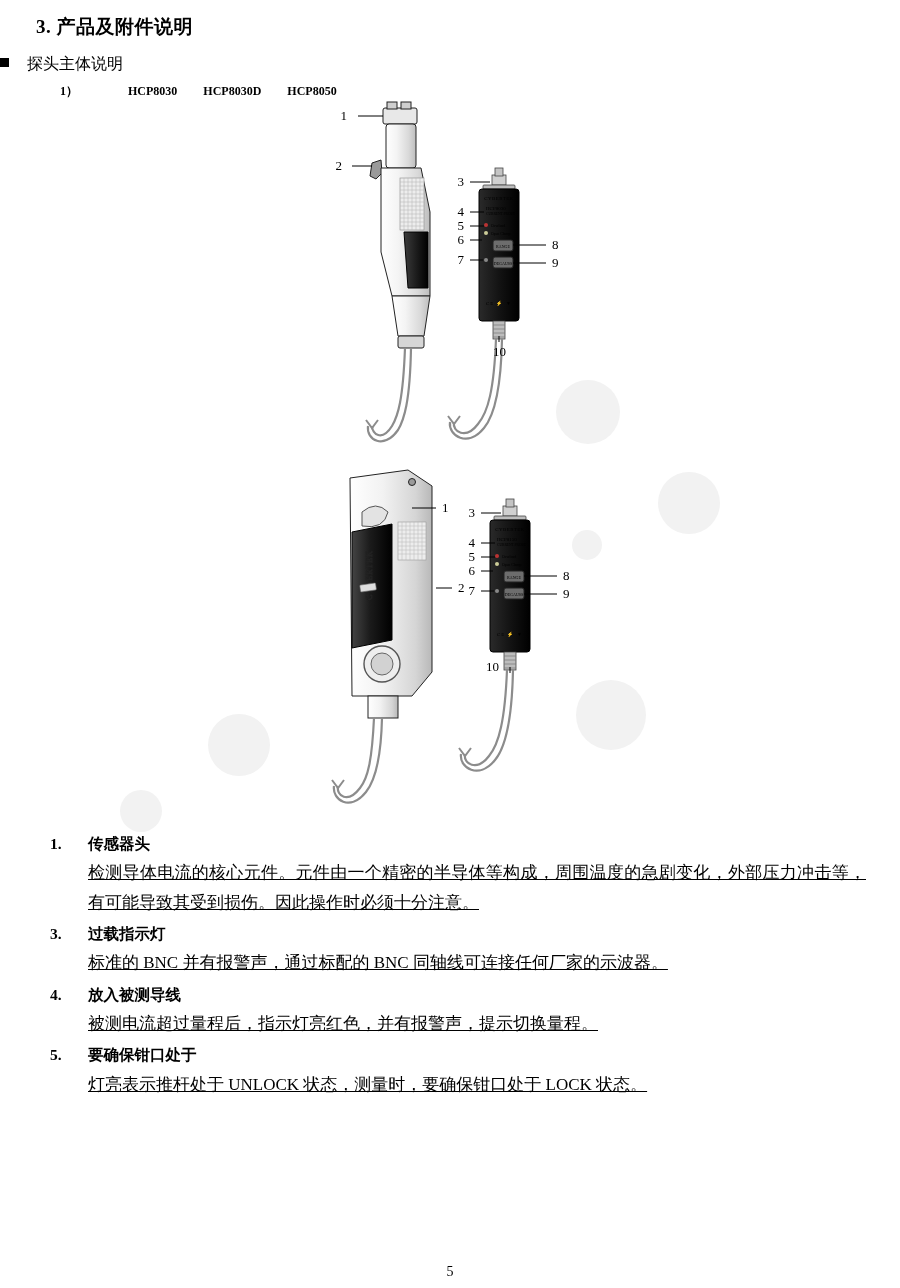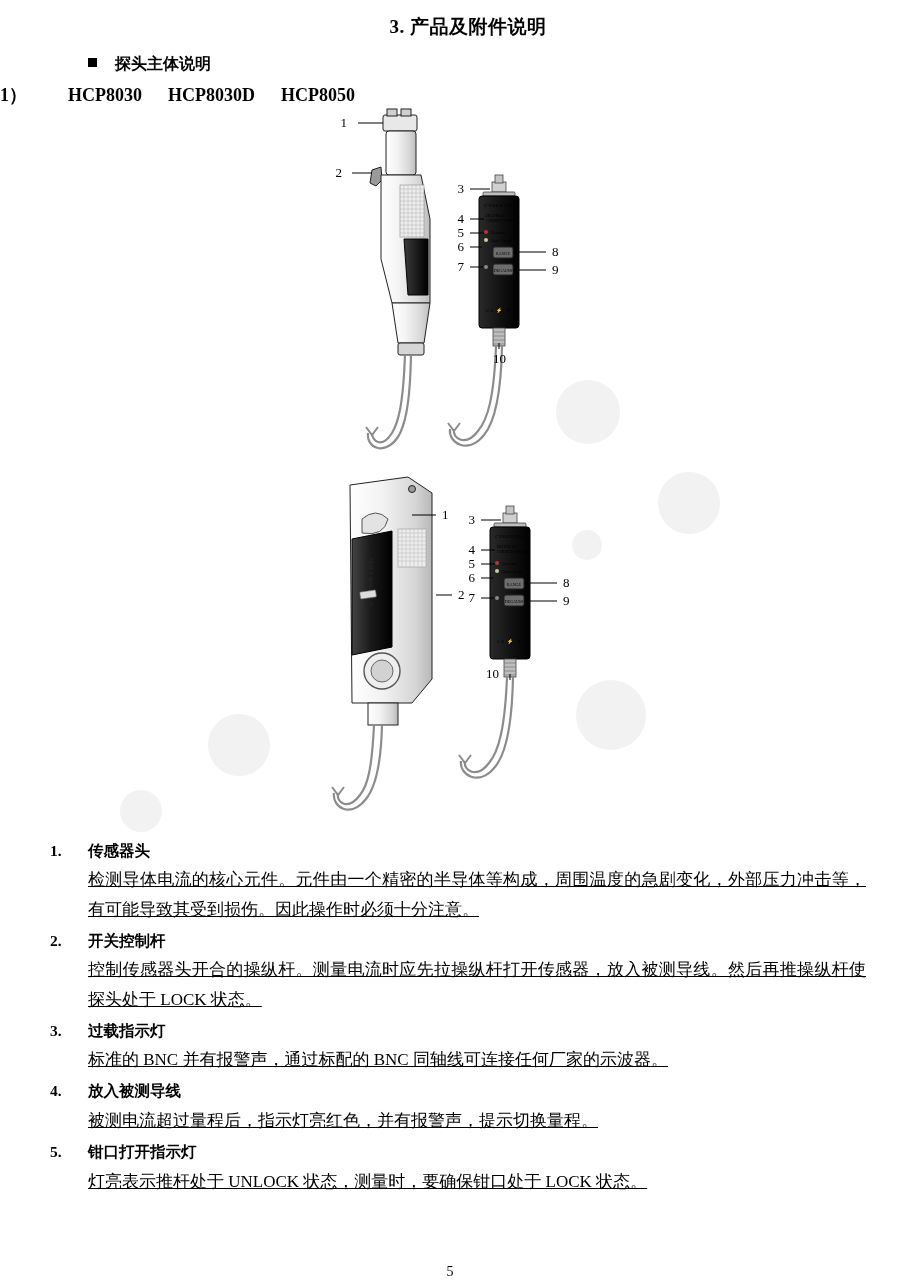--- a/index.html
+++ b/index.html
@@ -33,38 +33,37 @@
 
   .content { position: relative; z-index: 2; }
 
   
   h1.sec {
     font-size: 19px;
     font-weight: bold;
     margin: 0;
     padding: 14px 0 0 36px;
     letter-spacing: 0.5px;
-    text-align: center;
   }
   .sub-bullet {
     margin: 14px 0 0 0;
-    padding-left: 88px;
     font-size: 16px;
-    font-weight: bold;
+    font-weight: normal;
   }
   .sub-bullet .sq {
     display: inline-block;
     width: 9px; height: 9px;
     background: #000;
     margin-right: 18px;
     vertical-align: 2px;
   }
   .model-line {
     margin: 8px 0 0 0;
-    font-size: 18px;
+    padding-left: 60px;
+    font-size: 12px;
     font-weight: bold;
   }
   .model-line .num { display: inline-block; width: 68px; }
   .mgap { display:inline-block; width: 26px; }
 
   
   .figure {
     position: relative;
     width: 900px;
     height: 360px;
@@ -374,44 +373,38 @@
 
     <div class="defs">
 
       <div class="def-item">
         <div class="def-head">
           <span class="idx">1.</span><span>传感器头</span>
         </div>
         <div class="def-body">检测导体电流的核心元件。元件由一个精密的半导体等构成，周围温度的急剧变化，外部压力冲击等，有可能导致其受到损伤。因此操作时必须十分注意。</div>
       </div>
 
-      <div class="def-item">
-        <div class="def-head">
-          <span class="idx">2.</span><span>开关控制杆</span>
-        </div>
-        <div class="def-body">控制传感器头开合的操纵杆。测量电流时应先拉操纵杆打开传感器，放入被测导线。然后再推操纵杆使探头处于 LOCK 状态。</div>
-      </div>
 
       <div class="def-item">
         <div class="def-head">
           <span class="idx">3.</span><span>过载指示灯</span>
         </div>
         <div class="def-body">标准的 BNC 并有报警声，通过标配的 BNC 同轴线可连接任何厂家的示波器。</div>
       </div>
 
       <div class="def-item">
         <div class="def-head">
           <span class="idx">4.</span><span>放入被测导线</span>
         </div>
         <div class="def-body">被测电流超过量程后，指示灯亮红色，并有报警声，提示切换量程。</div>
       </div>
 
       <div class="def-item">
         <div class="def-head">
-          <span class="idx">5.</span><span>钳口打开指示灯</span>
+          <span class="idx">5.</span><span>要确保钳口处于</span>
         </div>
         <div class="def-body">灯亮表示推杆处于 UNLOCK 状态，测量时，要确保钳口处于 LOCK 状态。</div>
       </div>
 
     </div>
 
   </div>
 
   <div class="footer-page">5</div>
 </div>

